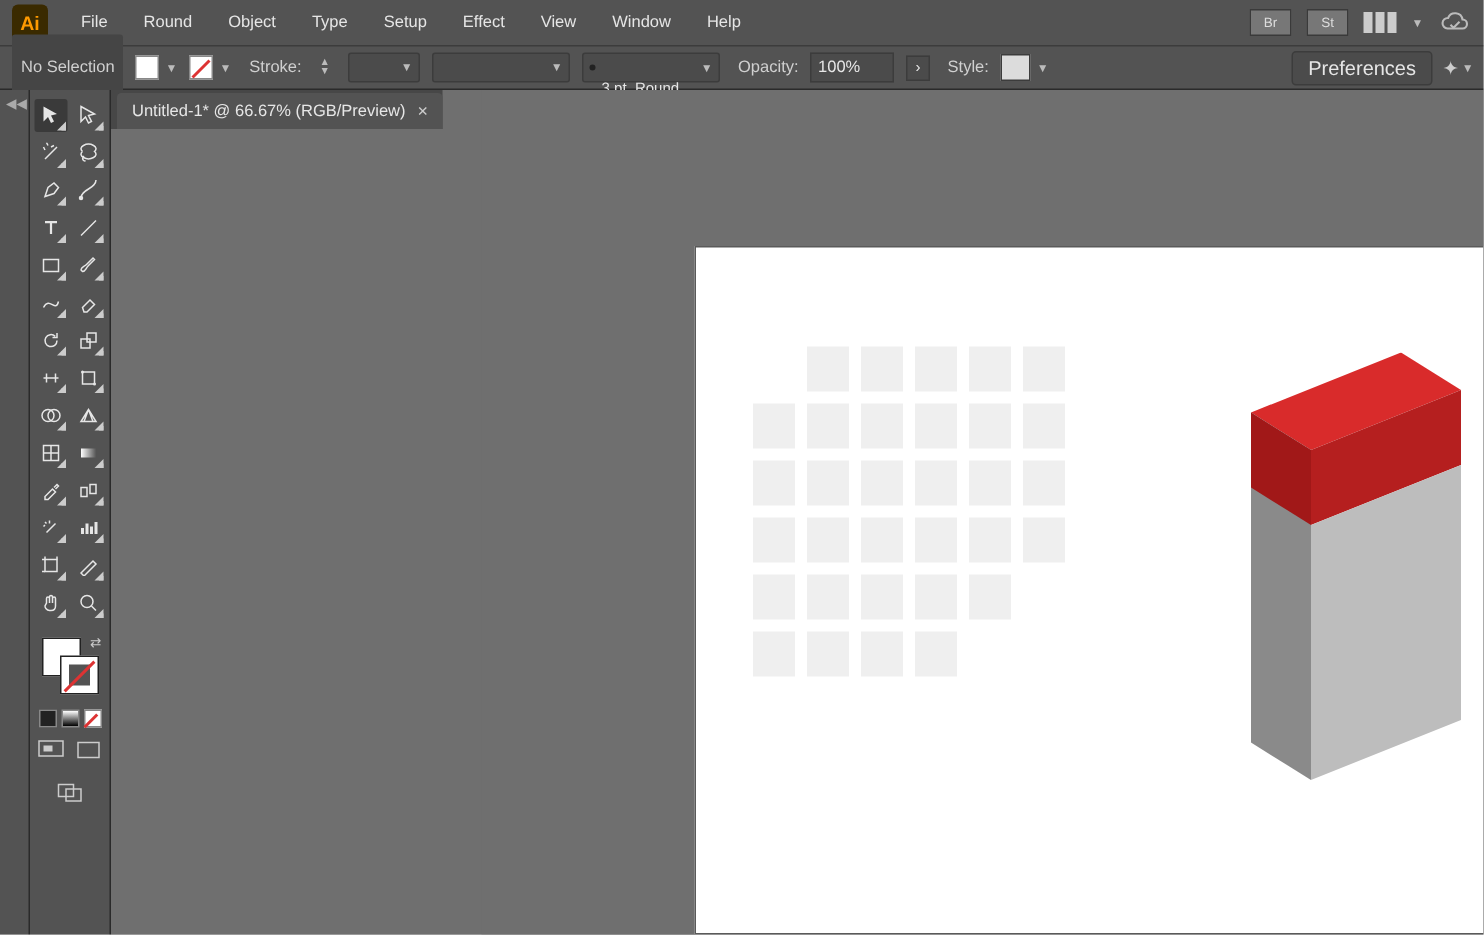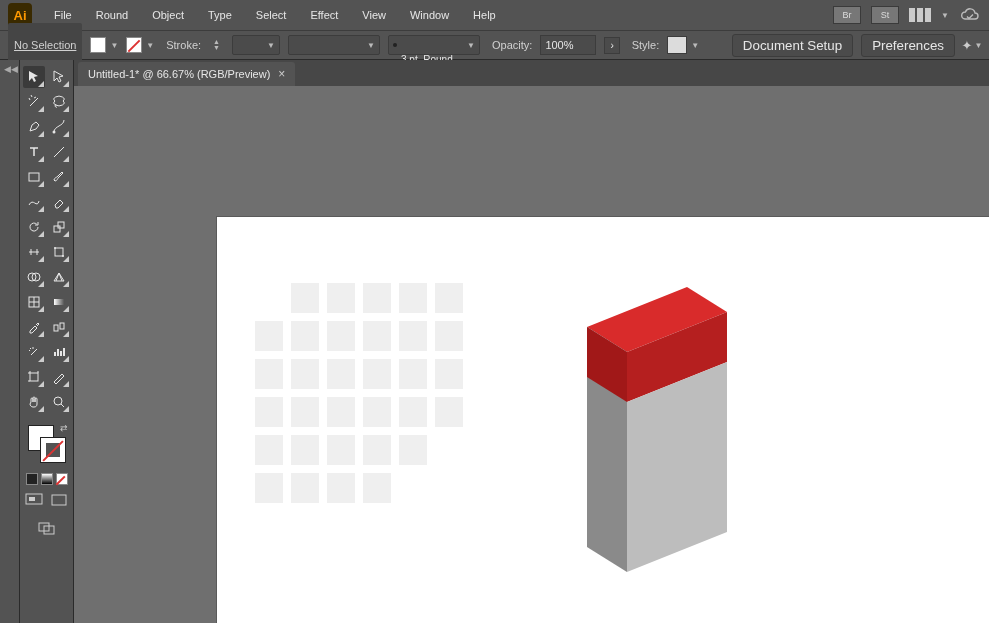--- a/index.html
+++ b/index.html
@@ -7,21 +7,21 @@
   .menubar { display: flex; align-items: center; height: 30px; background: #535353; padding: 0 8px; gap: 4px; }
   .logo { width: 24px; height: 24px; background: #3a2a00; border-radius: 4px; display:flex; align-items:center; justify-content:center; color:#ff9a00; font-weight:bold; font-size:13px; margin-right: 8px; }
   .menu-item { padding: 4px 10px; cursor: pointer; color: #e6e6e6; }
   .right-widgets { margin-left: auto; display: flex; align-items: center; gap: 10px; }
   .widget-box { width: 28px; height: 18px; background: #777; border:1px solid #3a3a3a; display:flex; align-items:center; justify-content:center; font-size:9px; color:#ddd; }
   .arrange-icon { display:flex; gap:2px; }
   .arrange-icon div { width:6px; height:14px; background:#ccc; }
   .chev { font-size: 8px; color:#bbb; }
   .cloud-icon svg { display:block; }
   .controlbar { display:flex; align-items:center; height:30px; background:#535353; border-top:1px solid #3c3c3c; border-bottom:1px solid #2a2a2a; padding:0 8px; gap:8px; }
-  .ctrl-label { color:#d0d0d0; padding:16px 6px; background:#454545; border-radius:2px;text-decoration:underline; }
+  .ctrl-label { color:#d0d0d0; padding:16px 6px; background:#454545; border-radius:2px; }
   .swatch-btn { display:flex; align-items:center; gap:4px; }
   .swatch { width:16px; height:16px; background:#fff; border:1px solid #888; }
   .swatch.none { position:relative; background:#fff; }
   .swatch.none::after { content:""; position:absolute; left:-1px; right:-1px; top:50%; border-top:2px solid #d33; transform:rotate(-45deg); }
   .dd { display:flex; align-items:center; gap:2px; border:1px solid #3c3c3c; padding:2px 4px; background:#4b4b4b; border-radius:2px; height:20px; }
   .dd.flat { border:none; background:transparent; }
   .sec-label { color:#d0d0d0; margin-left:4px; }
   .stroke-width-box { width:48px; height:20px; border:1px solid #3c3c3c; background:#4b4b4b; border-radius:2px; position:relative; }
   .stroke-width-box .arrow { position:absolute; right:4px; top:50%; transform:translateY(-50%); font-size:8px; color:#bbb; }
   .variable-width-box { width:92px; height:20px; border:1px solid #3c3c3c; background:#4b4b4b; border-radius:2px; position:relative; }
@@ -51,21 +51,21 @@
   .fs-stroke .none-line { position:absolute; left:-2px; right:-2px; top:50%; border-top:2px solid #d33; transform:rotate(-45deg); }
   .fs-swap { position:absolute; right:0; top:0; font-size:9px; color:#ccc; }
   .mini-row { display:flex; gap:3px; margin-top:6px; }
   .mini { width:12px; height:12px; border:1px solid #888; }
   .mini.color { background:#222; }
   .mini.grad { background:linear-gradient(#fff,#000); }
   .mini.none { background:#fff; position:relative; }
   .mini.none::after { content:""; position:absolute; inset:-1px; border-top:2px solid #d33; transform:rotate(-45deg); top:50%; }
   .below-row { margin-top:4px; display:flex; gap:3px; }
   .screen-ic { width:22px; height:18px; display:flex; align-items:center; justify-content:center; color:#ccc; }
-  .workspace { flex:1; display:flex; flex-direction:column; background:#6f6f6f;gap:26px; }
+  .workspace { flex:1; display:flex; flex-direction:row; background:#6f6f6f;gap:26px; }
   .tabbar { height:26px; background:#474747; display:flex; align-items:flex-end; padding-left:4px; }
   .tab { height:24px; background:#535353; padding:0 10px; display:flex; align-items:center; gap:8px; color:#e6e6e6; border-top-left-radius:3px; border-top-right-radius:3px; font-size:11px; }
   .tab .close { font-size:12px; color:#ccc; cursor:pointer; }
   .canvas-wrap { flex:1; position:relative; background:#6f6f6f; overflow:hidden; }
   .artboard { position:absolute; left:142px; top:104px; width:847px; height:459px; background:#fff; border:1px solid #5a5a5a; }
   
   .gridwrap { position:absolute; left:38px; top:66px; display:flex; flex-direction:column; gap:8px; }
   .grow { display:flex; gap:8px; }
   .gsq { width:28px; height:30px; background:#efefef; }
   .gsq.hidden { visibility:hidden; }
@@ -74,21 +74,21 @@
 </style>
 </head>
 <body>
 
 <div class="menubar">
   <div class="logo">Ai</div>
   <div class="menu-item">File</div>
   <div class="menu-item">Round</div>
   <div class="menu-item">Object</div>
   <div class="menu-item">Type</div>
-  <div class="menu-item">Select</div>
+  <div class="menu-item">Setup</div>
   <div class="menu-item">Effect</div>
   <div class="menu-item">View</div>
   <div class="menu-item">Window</div>
   <div class="menu-item">Help</div>
   <div class="right-widgets">
     <div class="widget-box">Br</div>
     <div class="widget-box">St</div>
     <div class="arrange-icon">
         <div></div>
         <div></div>
@@ -136,21 +136,20 @@
   <span class="opacity-box">
     <input value="100%" style="">
   </span>
   <span class="gt">›</span>
   <span class="sec-label">Style:</span>
   <span class="swatch-btn">
       <span class="style-box"></span>
       <span class="arrow chev">▼</span>
     </span>
   <div style="flex:1"></div>
-  <button class="ctrl-btn">Document Setup</button>
   <button class="ctrl-btn">Preferences</button>
   <span class="star-icon">✦<span class="chev" style="margin-left:2px;">▼</span></span>
 </div>
 
 <div class="content">
   <div class="left-gutter">
     <span class="collapse">◀◀</span>
   </div>
 
   <div class="toolpanel">

